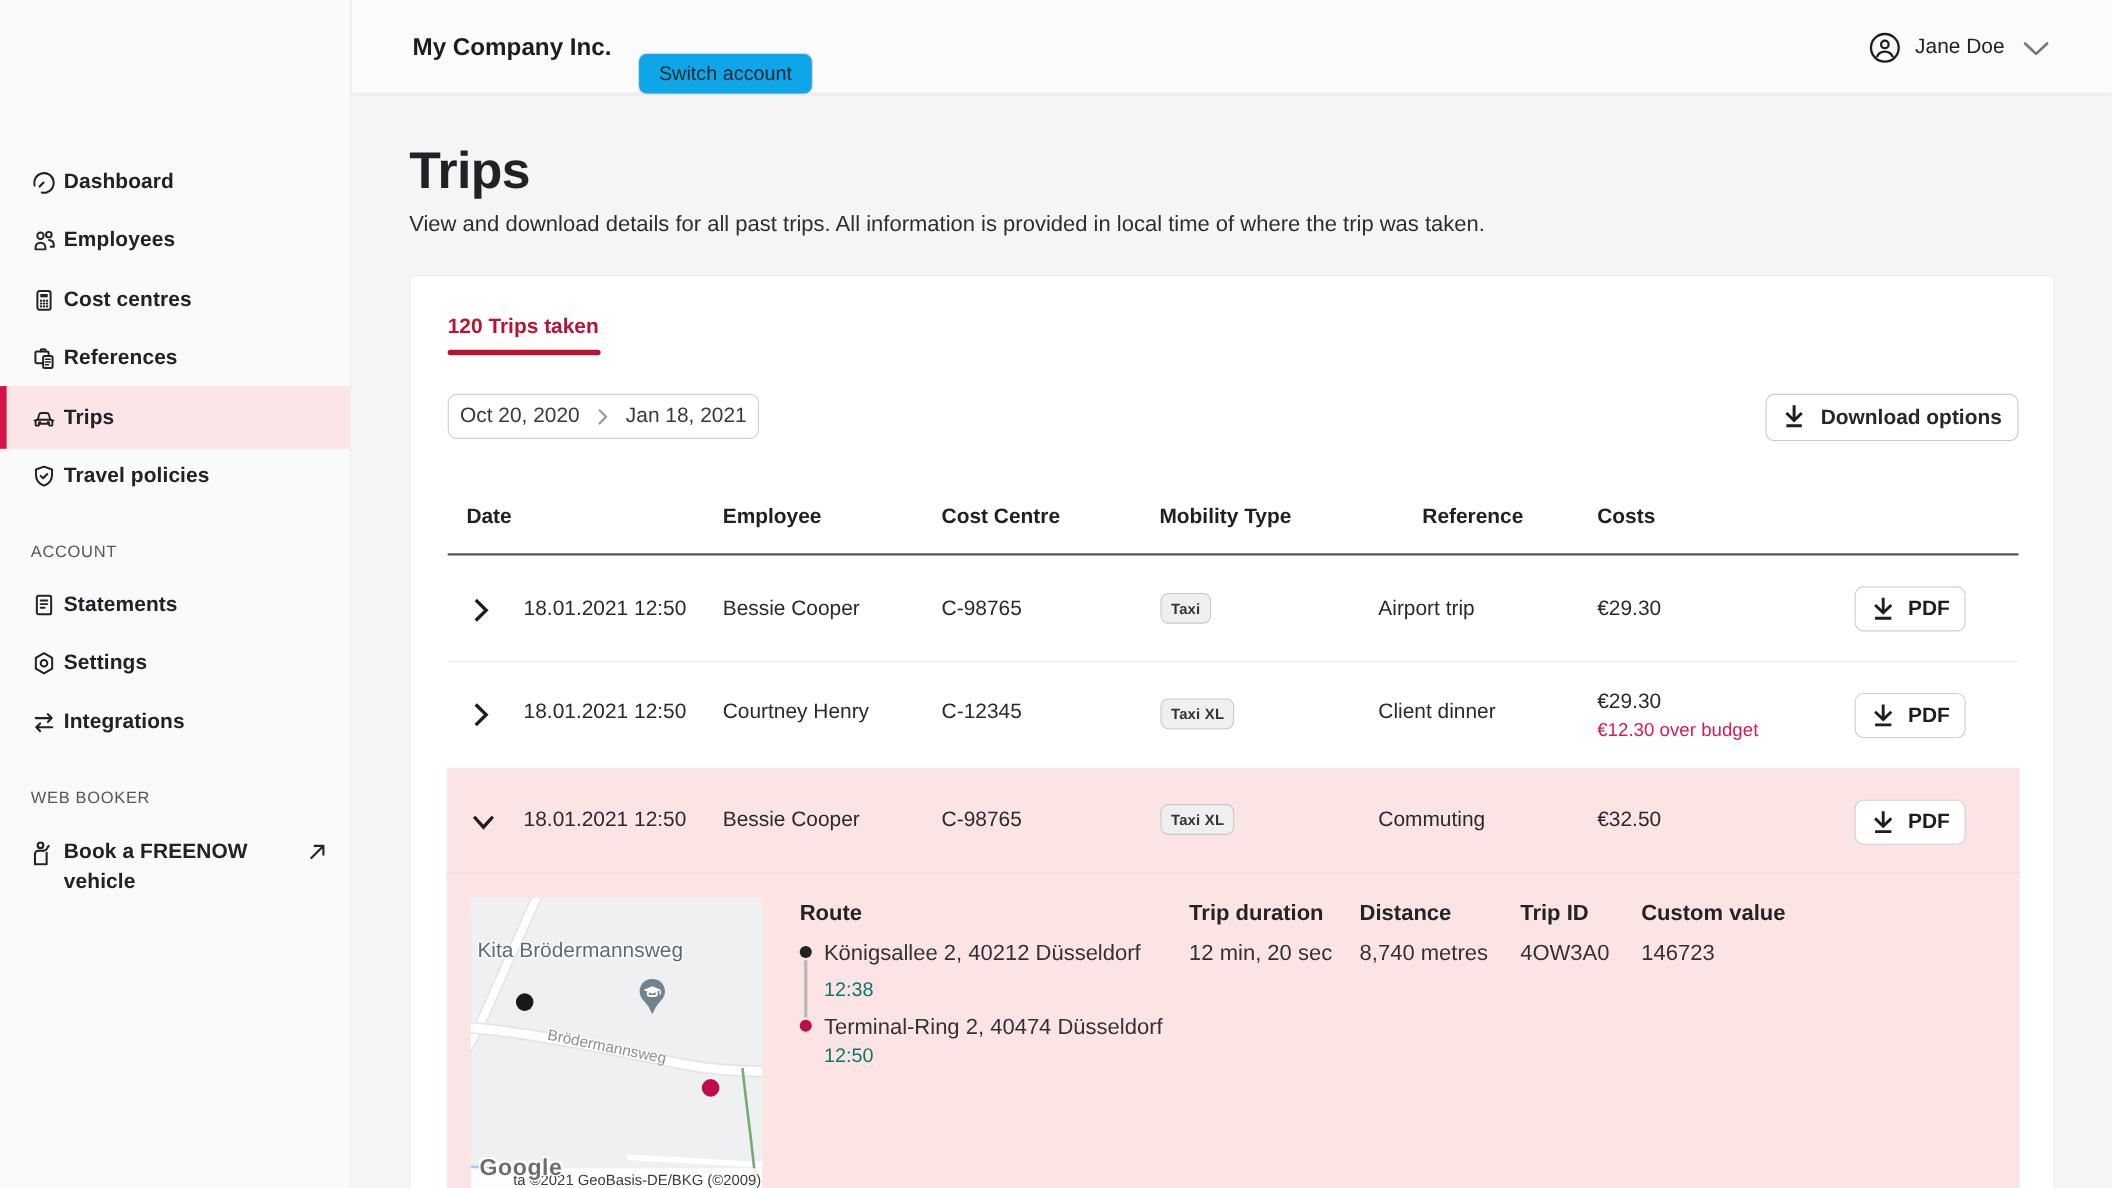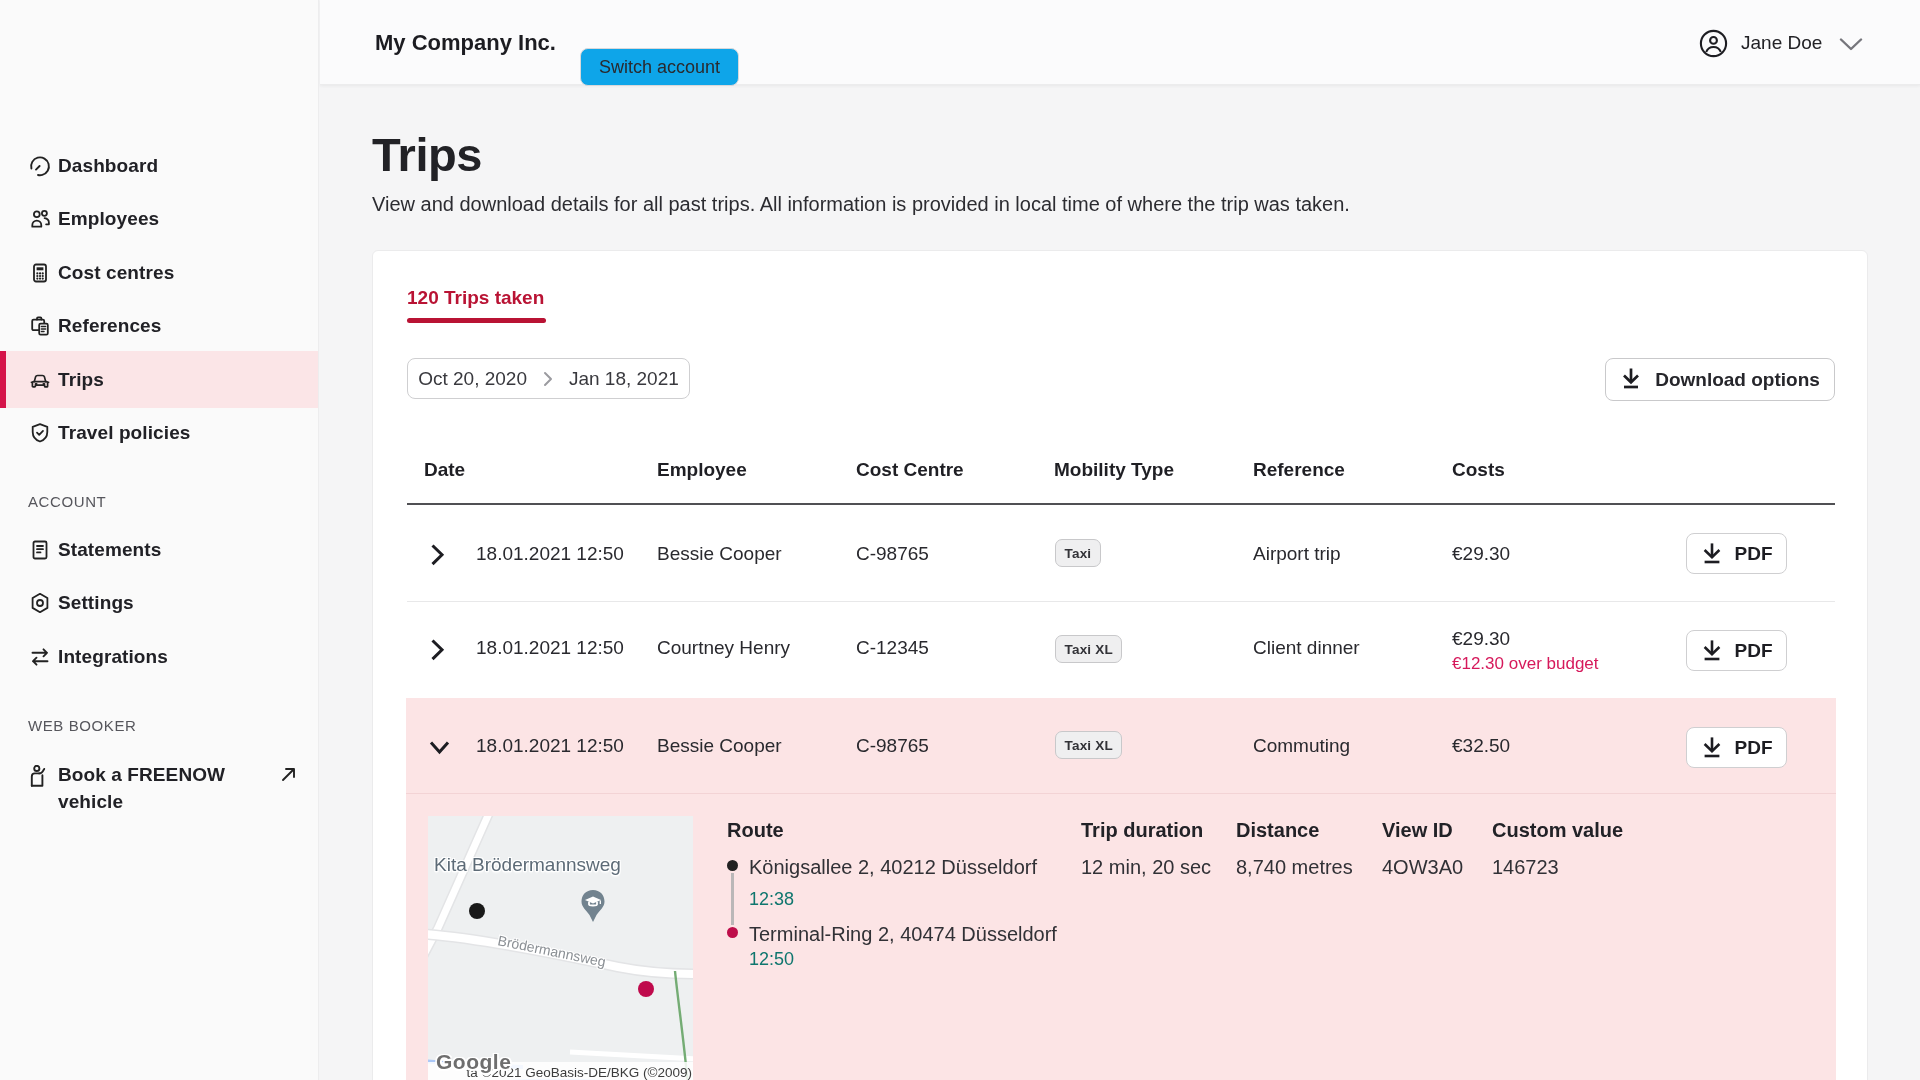--- a/index.html
+++ b/index.html
@@ -217,21 +217,21 @@
         <path d="M4 8.5 11 15.3 18 8.5" fill="none"></path>
         <path d="M4 20 h14"></path>
       </svg>
       <span>Download options</span>
     </div>
 
     <div class="th" style="left:51px;">Date</div>
     <div class="th" style="left:284px;">Employee</div>
     <div class="th" style="left:483px;">Cost Centre</div>
     <div class="th" style="left:681px;">Mobility Type</div>
-    <div class="th" style="left:880px;">Reference</div>
+    <div class="th" style="left:920px;">Reference</div>
     <div class="th" style="left:1079px;">Costs</div>
     <div class="thead-line"></div>
 
     <span class="chev-cell" style="top:293px;">
       <svg width="15" height="23" viewBox="0 0 15 23" fill="none" stroke="#1d1d22" stroke-width="3">
           <path d="M2.5 1.5 12 10.8 2.5 20.1"></path>
         </svg>
     </span>
     <div class="cell" style="left:103px; top:292px;">18.01.2021 12:50</div>
     <div class="cell" style="left:284px; top:292px;">Bessie Cooper</div>
@@ -330,18 +330,18 @@
     <div class="dot" style="left:354px; top:676px; background:#be0d4a;"></div>
     <div class="exp-v" style="left:376px; top:605px;">Königsallee 2, 40212 Düsseldorf</div>
     <div class="exp-t" style="left:376px; top:638px;">12:38</div>
     <div class="exp-v" style="left:376px; top:672px;">Terminal-Ring 2, 40474 Düsseldorf</div>
     <div class="exp-t" style="left:376px; top:698px;">12:50</div>
 
     <div class="exp-h" style="left:708px; top:568px;">Trip duration</div>
     <div class="exp-v" style="left:708px; top:605px;">12 min, 20 sec</div>
     <div class="exp-h" style="left:863px; top:568px;">Distance</div>
     <div class="exp-v" style="left:863px; top:605px;">8,740 metres</div>
-    <div class="exp-h" style="left:1009px; top:568px;">View ID</div>
+    <div class="exp-h" style="left:1009px; top:568px;">Trip ID</div>
     <div class="exp-v" style="left:1009px; top:605px;">4OW3A0</div>
     <div class="exp-h" style="left:1119px; top:568px;">Custom value</div>
     <div class="exp-v" style="left:1119px; top:605px;">146723</div>
   </div>
 </div>
 
 </body></html>

